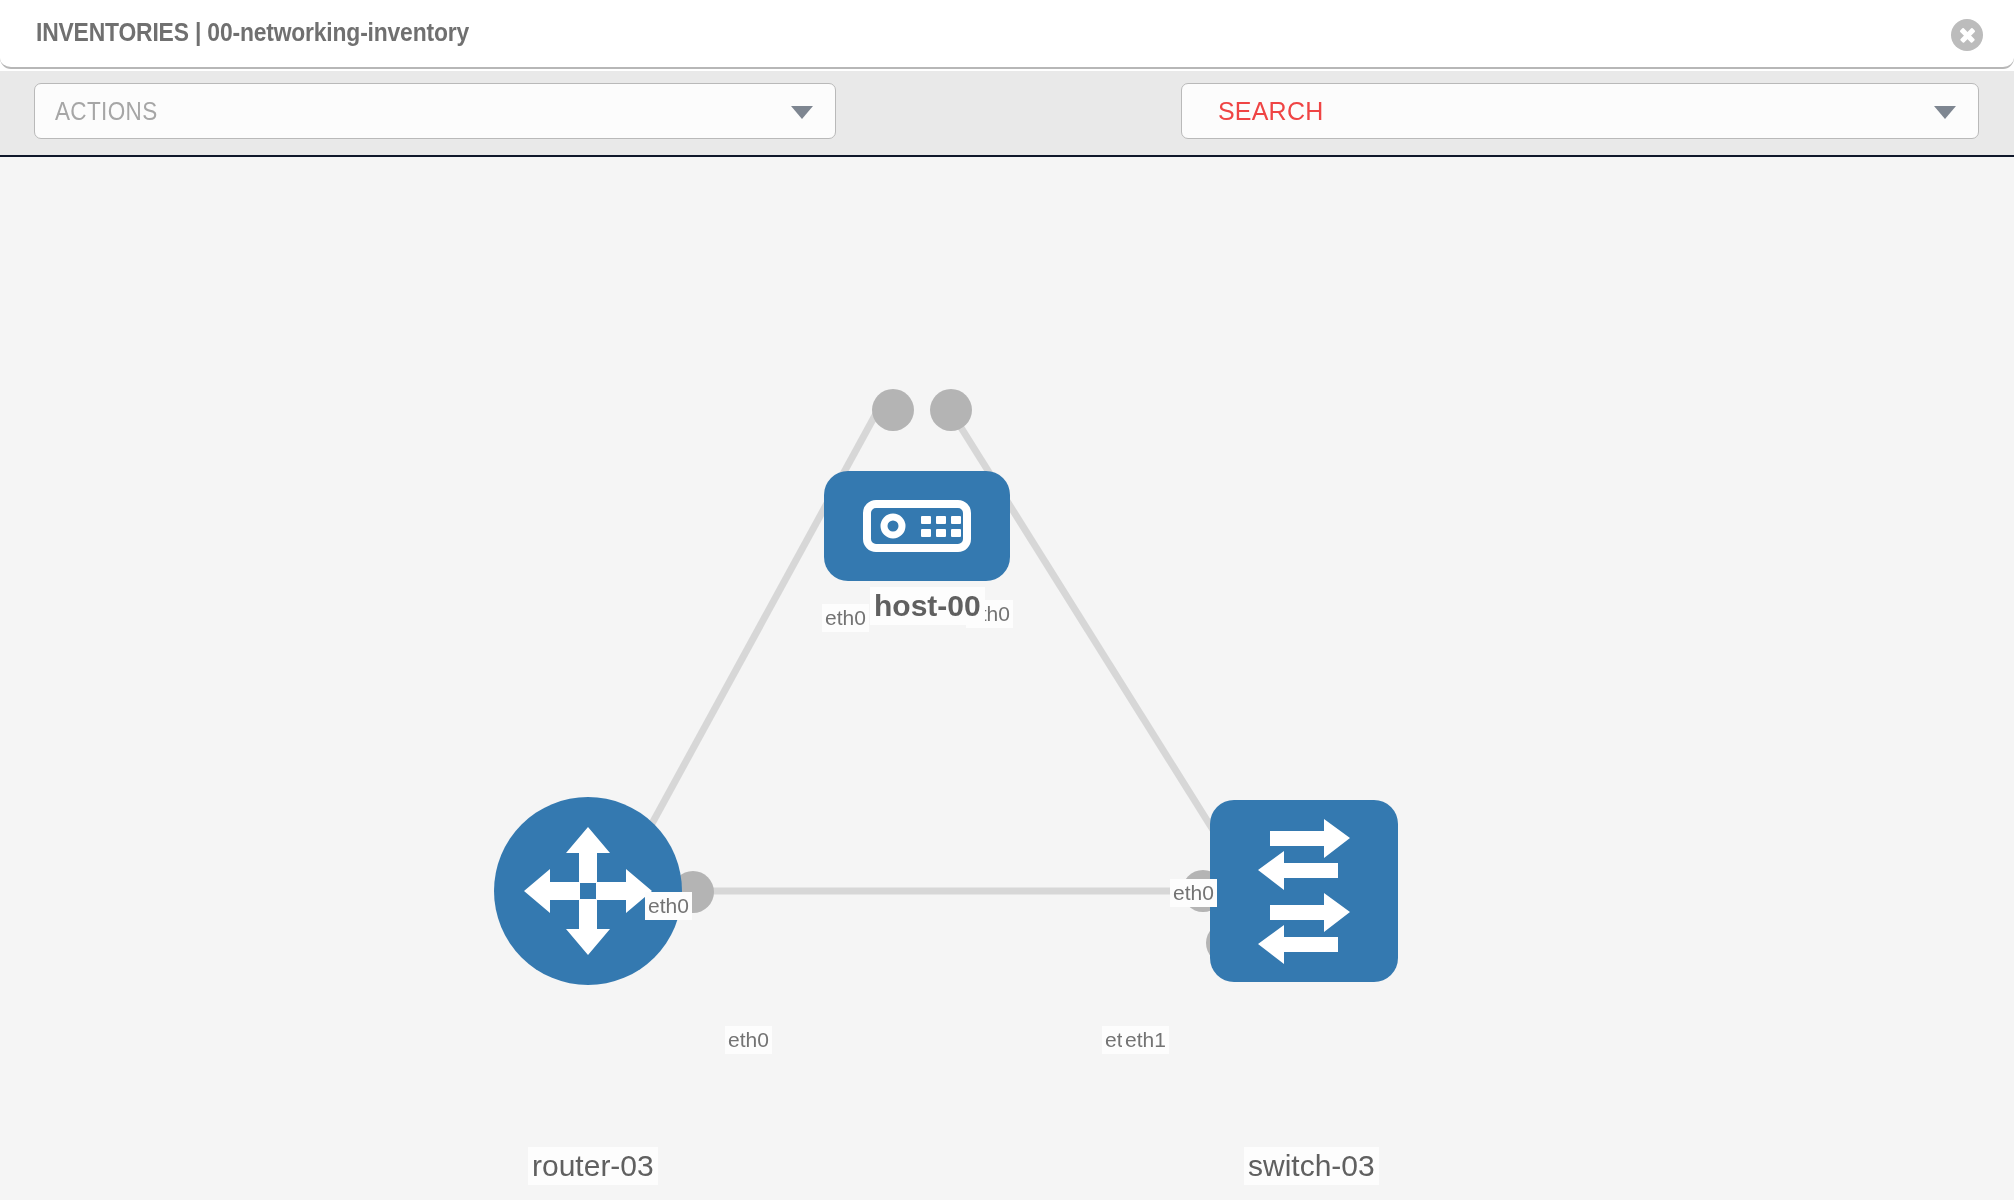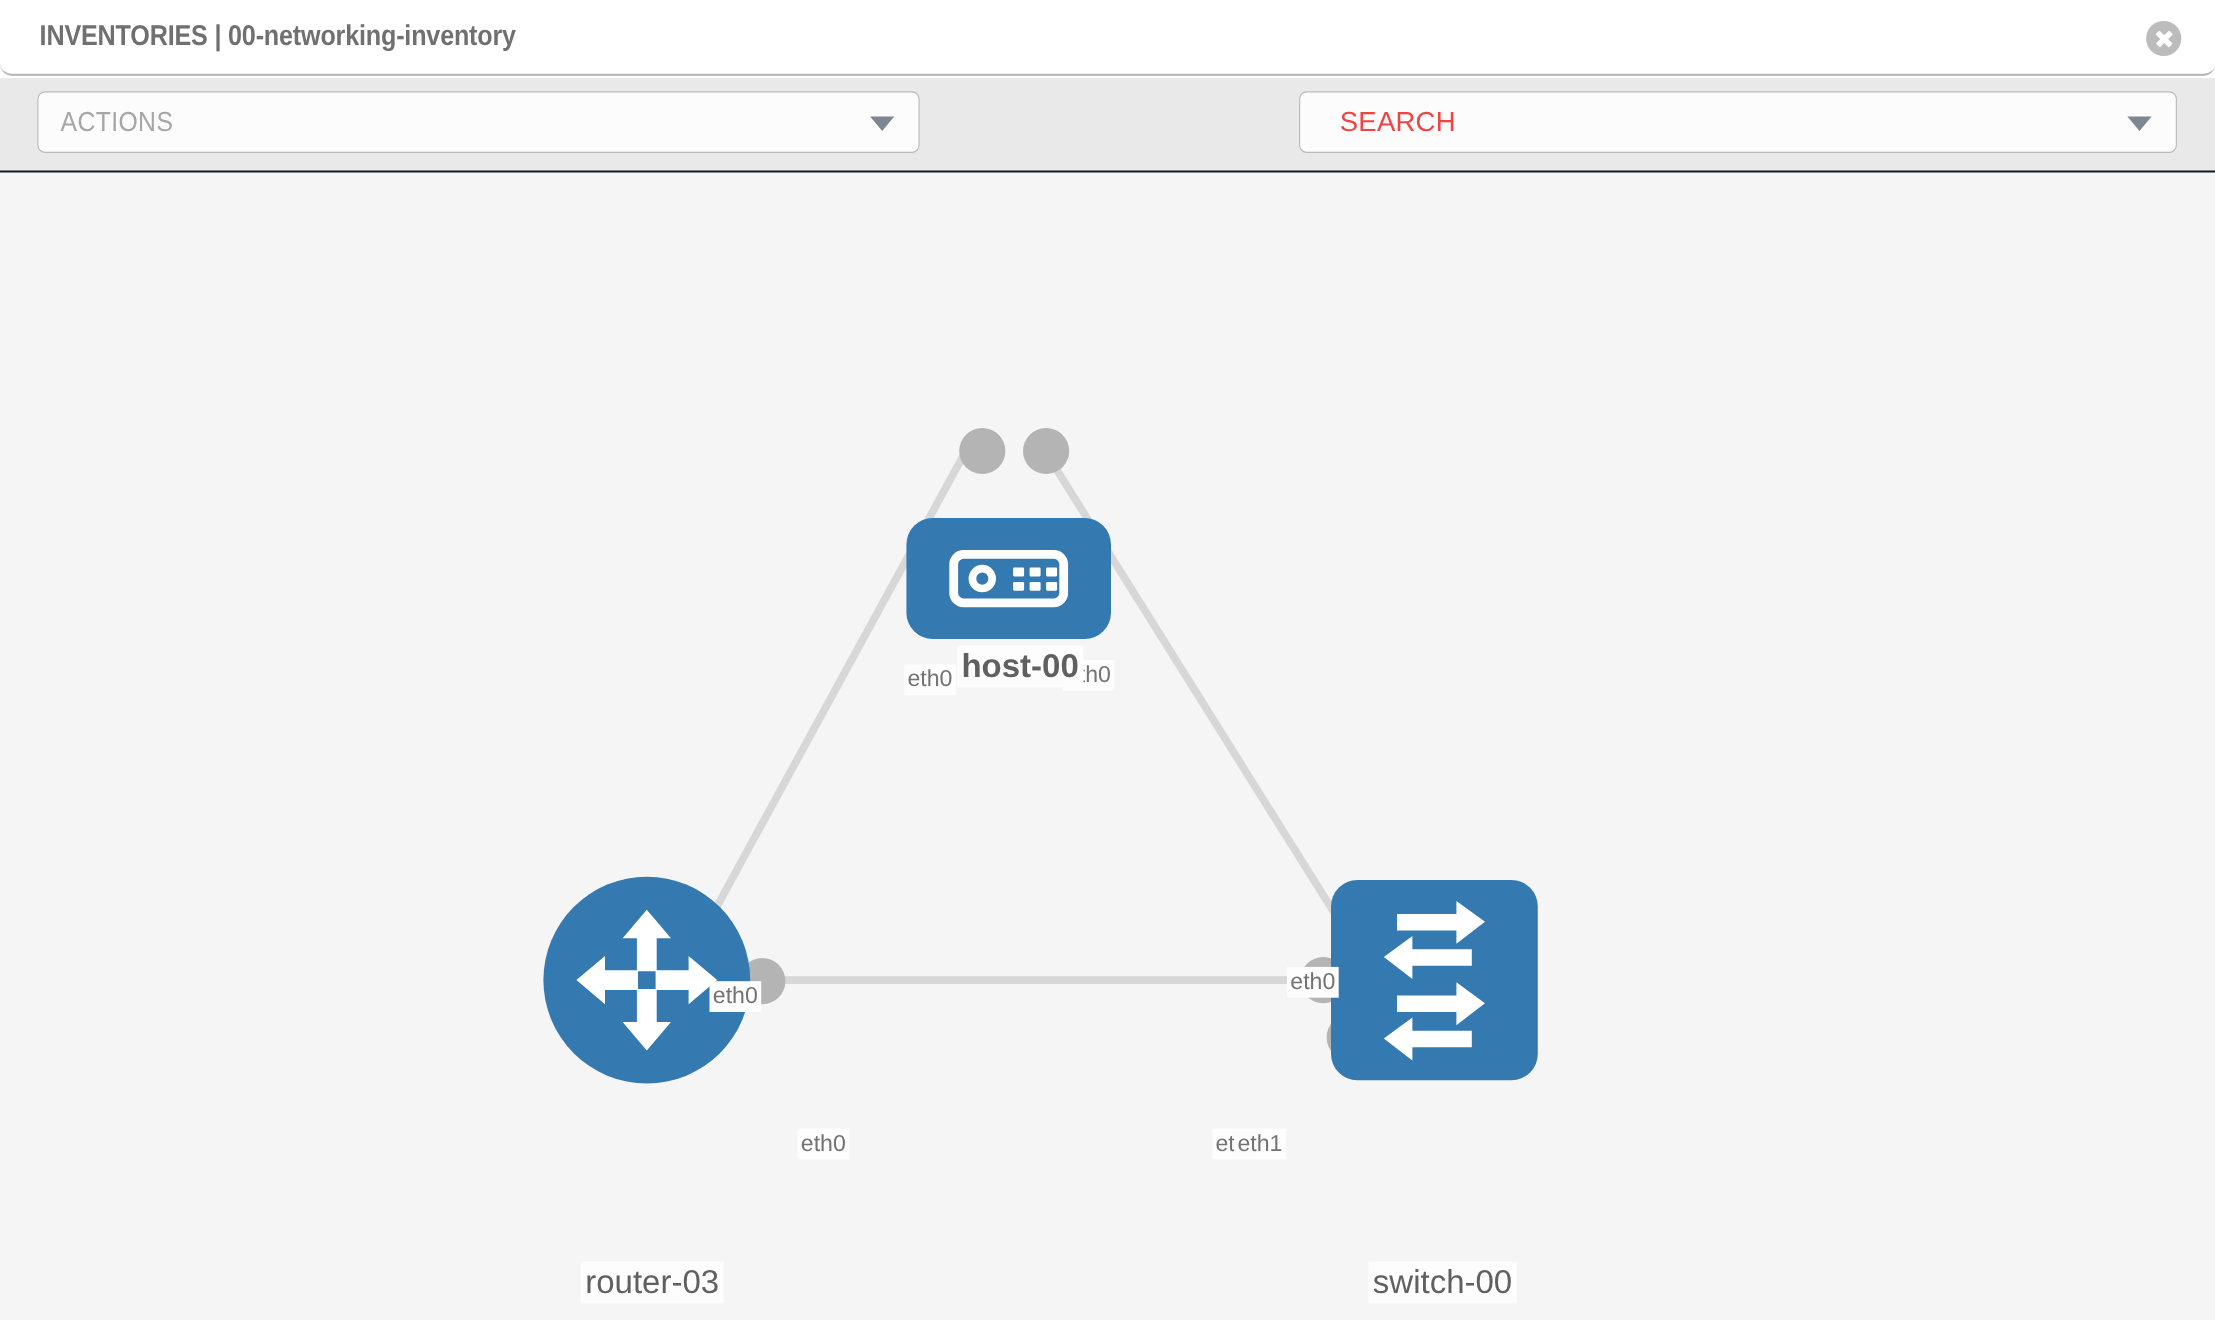--- a/index.html
+++ b/index.html
@@ -303,15 +303,15 @@
 
   <div class="edge-label" style="left:645px; top:735px;">eth0</div>
   <div class="edge-label" style="left:1170px; top:722px;">eth0</div>
 
   <div class="edge-label" style="left:725px; top:869px;">eth0</div>
   <div class="edge-label" style="left:1102px; top:869px;">eth</div>
   <div class="edge-label" style="left:1122px; top:869px;">eth1</div>
 
   <div class="node-label" style="left:870px; top:430px;font-weight:bold;">host-00</div>
   <div class="node-label" style="left:528px; top:990px;">router-03</div>
-  <div class="node-label" style="left:1244px; top:990px;">switch-00</div>
+  <div class="node-label" style="left:1244px; top:990px;">switch-03</div>
 
 </div>
 
 </body></html>

